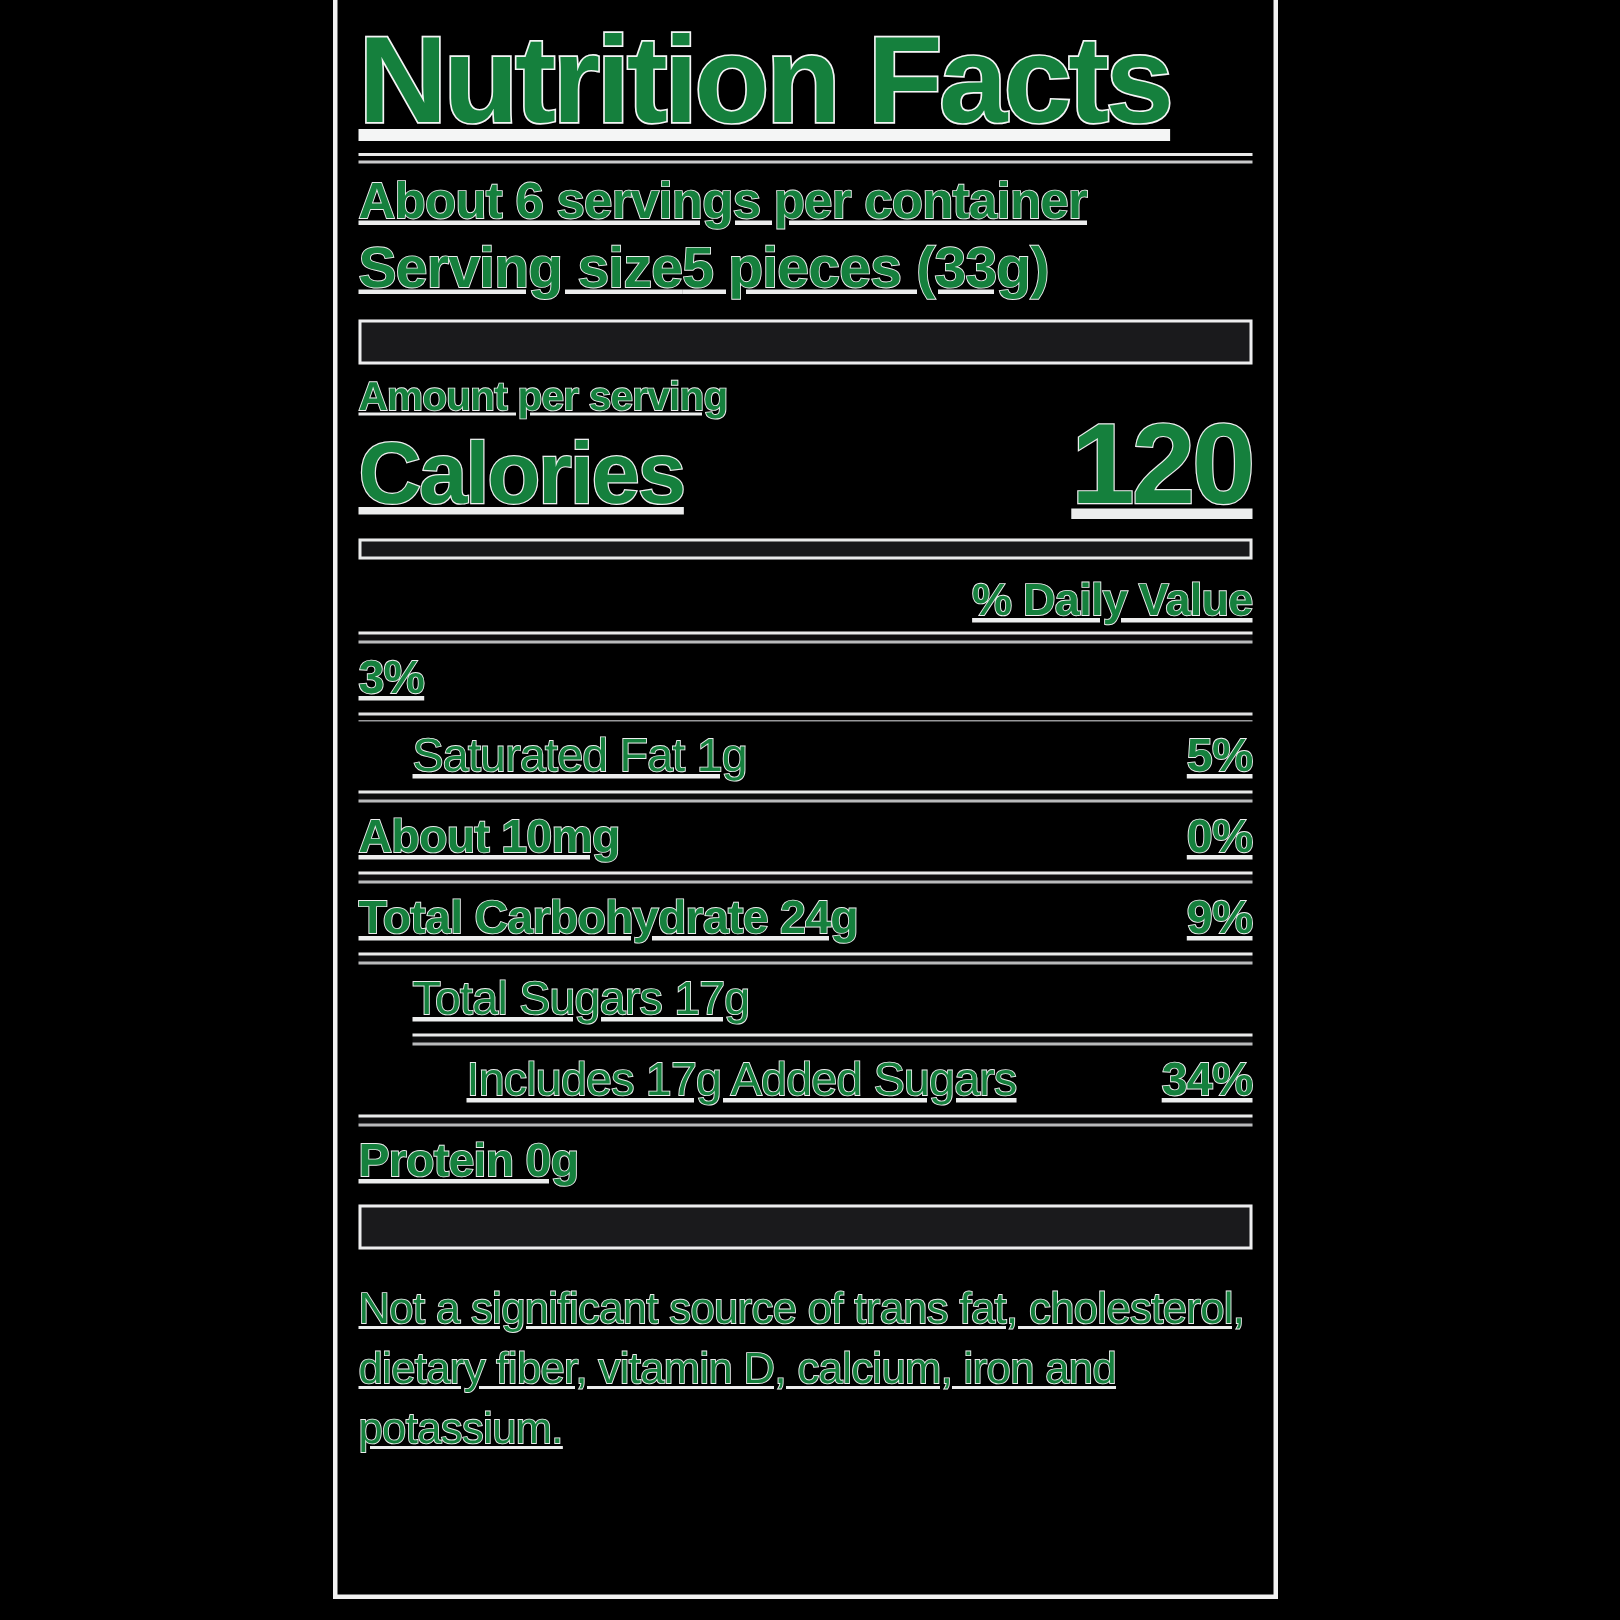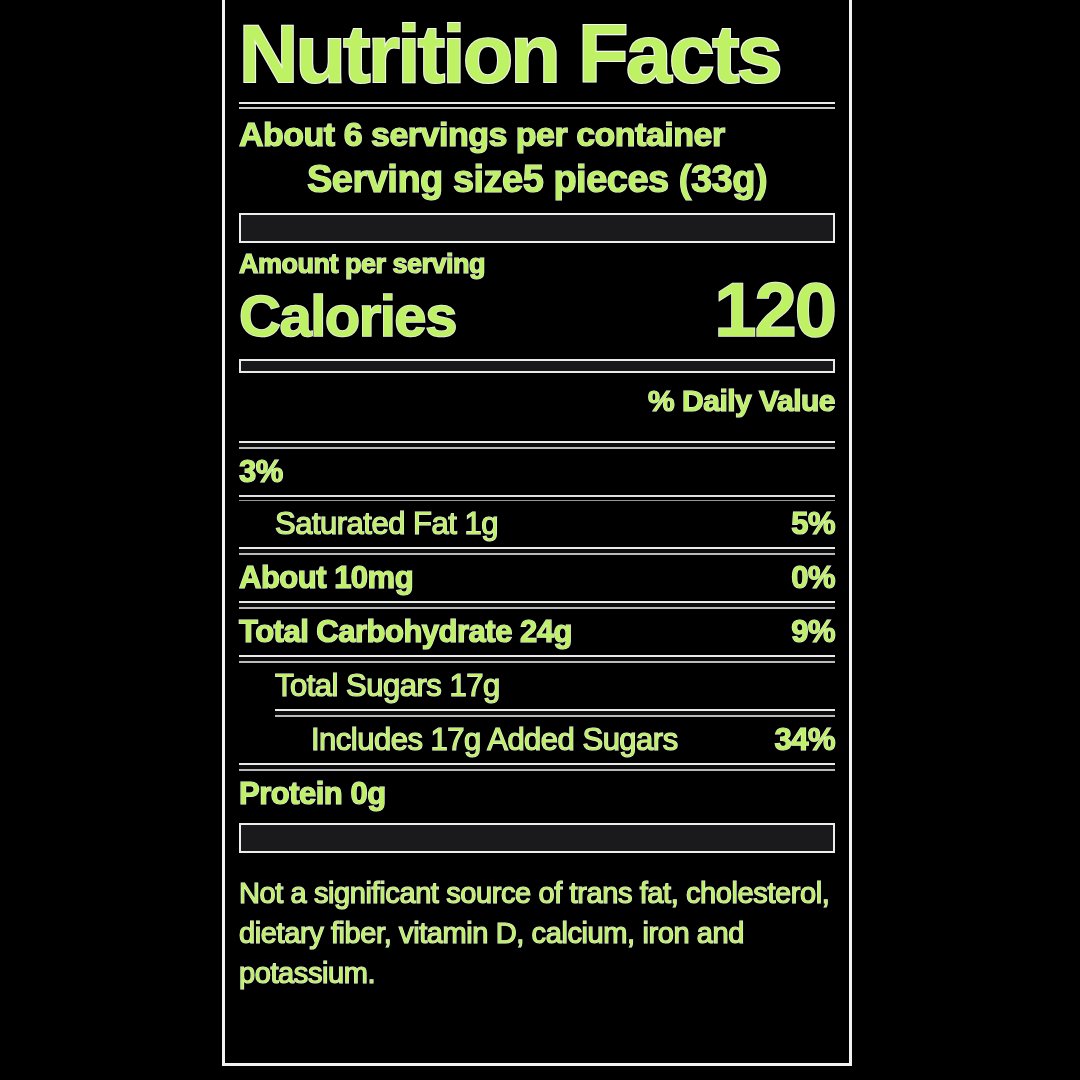--- a/index.html
+++ b/index.html
@@ -25,25 +25,26 @@
     height: 1066px;
     box-sizing: border-box;
     border: 3px solid #f2f2f2;
     border-top: 0;
     background: #000000;
     padding: 0 14px;
   }
 
   
   .ol {
-    color: #bef264;
+    color: #15803d;
     -webkit-text-stroke: 1.6px #eceded;
     paint-order: stroke fill;
     white-space: nowrap;
     letter-spacing: -0.5px;
+    text-decoration: underline;
   }
   .ol-thin { -webkit-text-stroke-width: 1.2px; }
 
   
   .rule-hair {
     height: 3px;
     background: #000;
     border-top: 2px solid #e9eaea;
     border-bottom: 2px solid #c9cacb;
     margin: 0;
@@ -85,21 +86,21 @@
 
   
   .servings {
     font-size: 34px;
     font-weight: 700;
     line-height: 42px;
     margin-top: 4px;
   }
   .serving-row {
     display: flex;
-    justify-content: center;
+    justify-content: flex-start;
     align-items: baseline;
     font-size: 38px;
     font-weight: 700;
     line-height: 48px;
     margin-top: 0px;
   }
 
   
   .amount-per {
     font-size: 27px;
@@ -126,21 +127,21 @@
     letter-spacing: -2px;
   }
 
   
   .dv-head {
     text-align: right;
     font-size: 30px;
     font-weight: 700;
     line-height: 40px;
     margin-top: 8px;
-    margin-bottom: 20px;
+    margin-bottom: 0;
   }
 
   
   .nrow {
     display: flex;
     justify-content: space-between;
     align-items: baseline;
     font-size: 31px;
     line-height: 46px;
   }

